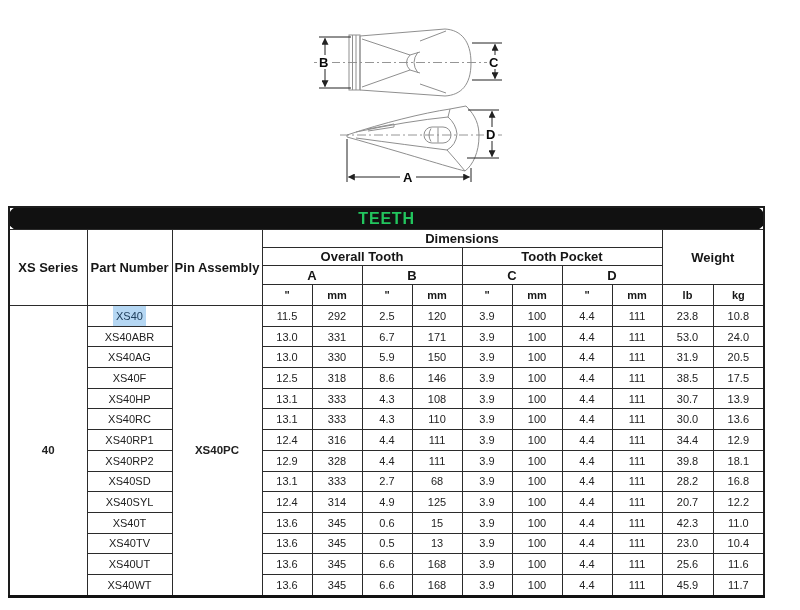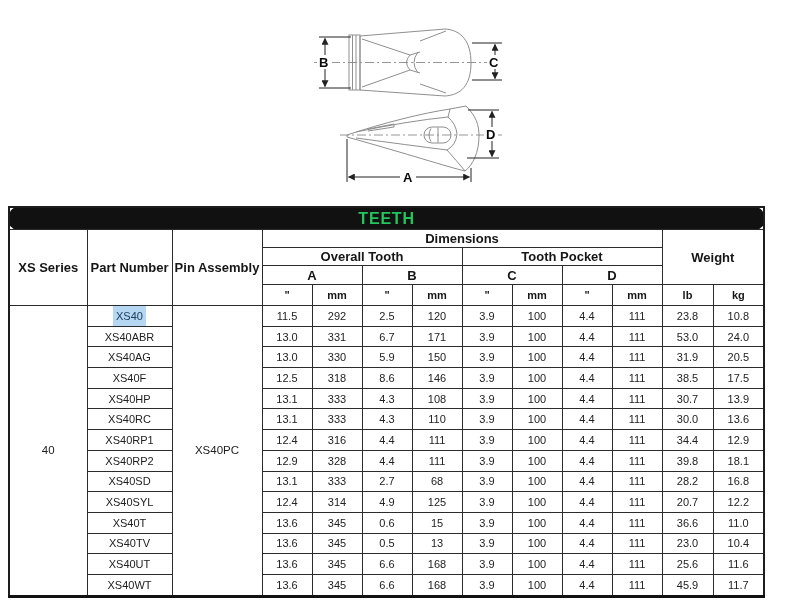--- a/index.html
+++ b/index.html
@@ -60,21 +60,21 @@
   tr.r-group th { height: 17px; text-align: center; }
   tr.r-abcd  th { height: 18px; }
   tr.r-units th { height: 20px; font-size: 11px; }
   tbody td {
     font-size: 11px;
     font-weight: normal;
     height: 19.7px;
     color: #222222;
   }
   td.part-cell { font-size: 11px; }
-  td.series-cell, td.pin-cell { font-size: 11.5px; }
+  td.series-cell, td.pin-cell { font-size: 11.5px; font-weight: bold; }
   .selection {
     background: #b5d7f3;
     color: #20405e;
     padding: 8px 3px;
     border-radius: 5px;
   }
 </style>
 </head>
 <body>
 
@@ -347,21 +347,21 @@
         <tr>
           <td class="part-cell"><span>XS40T</span></td>
           <td>13.6</td>
           <td>345</td>
           <td>0.6</td>
           <td>15</td>
           <td>3.9</td>
           <td>100</td>
           <td>4.4</td>
           <td>111</td>
-          <td>36.6</td>
+          <td>42.3</td>
           <td>11.0</td>
         </tr>
         <tr>
           <td class="part-cell"><span>XS40TV</span></td>
           <td>13.6</td>
           <td>345</td>
           <td>0.5</td>
           <td>13</td>
           <td>3.9</td>
           <td>100</td>

